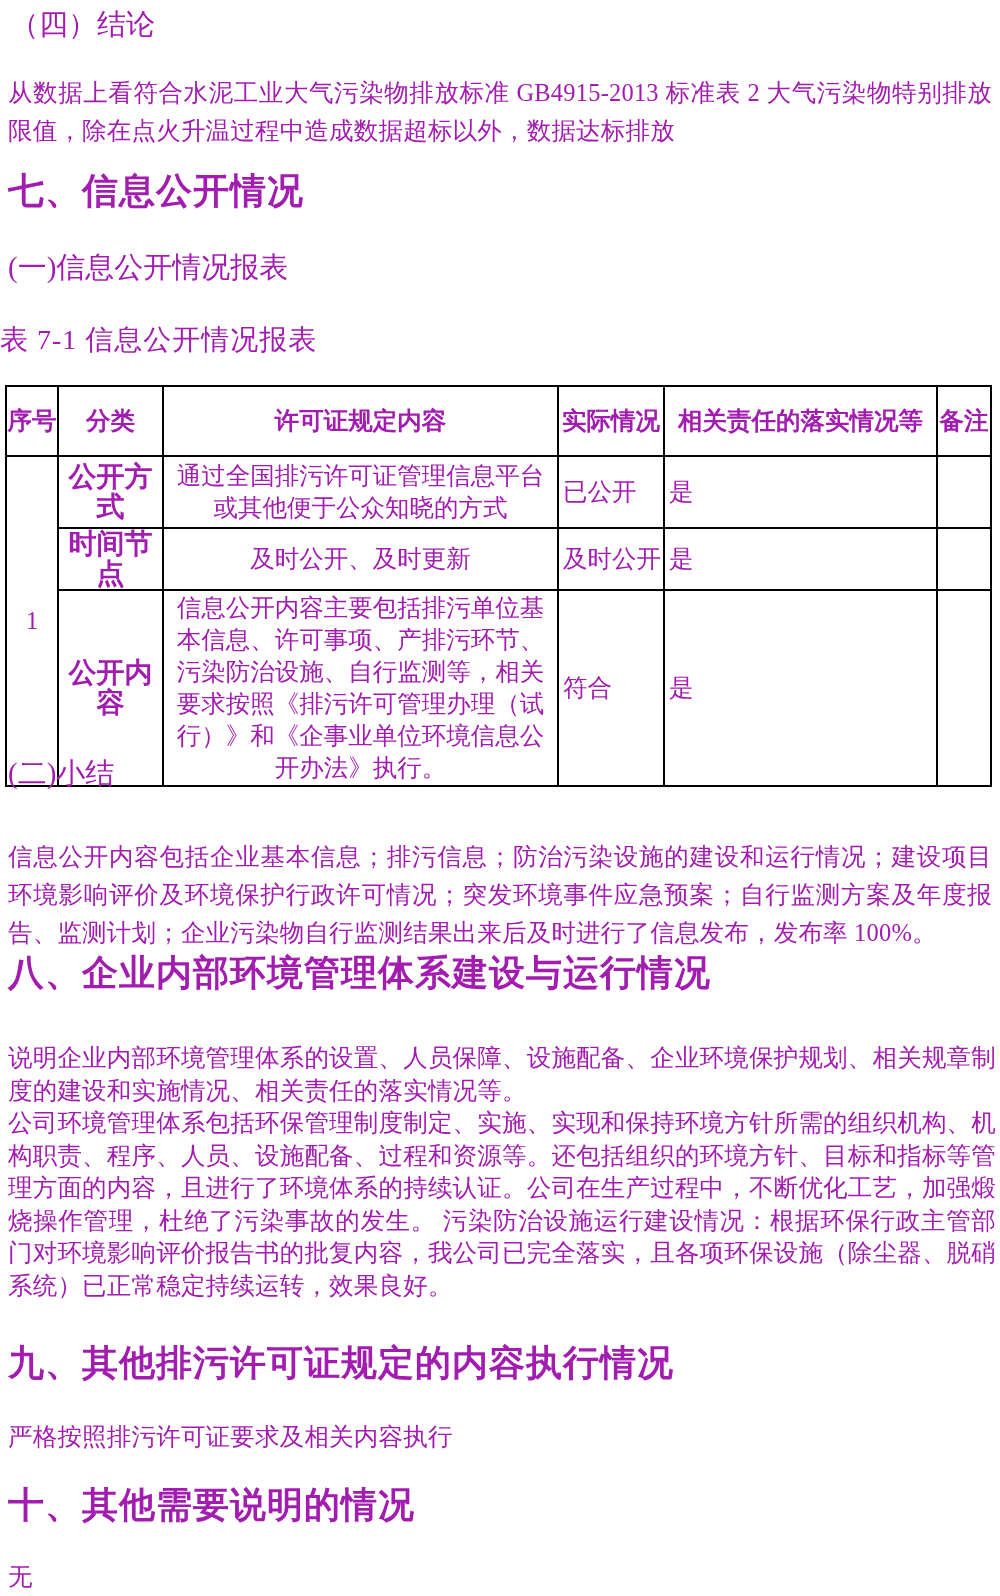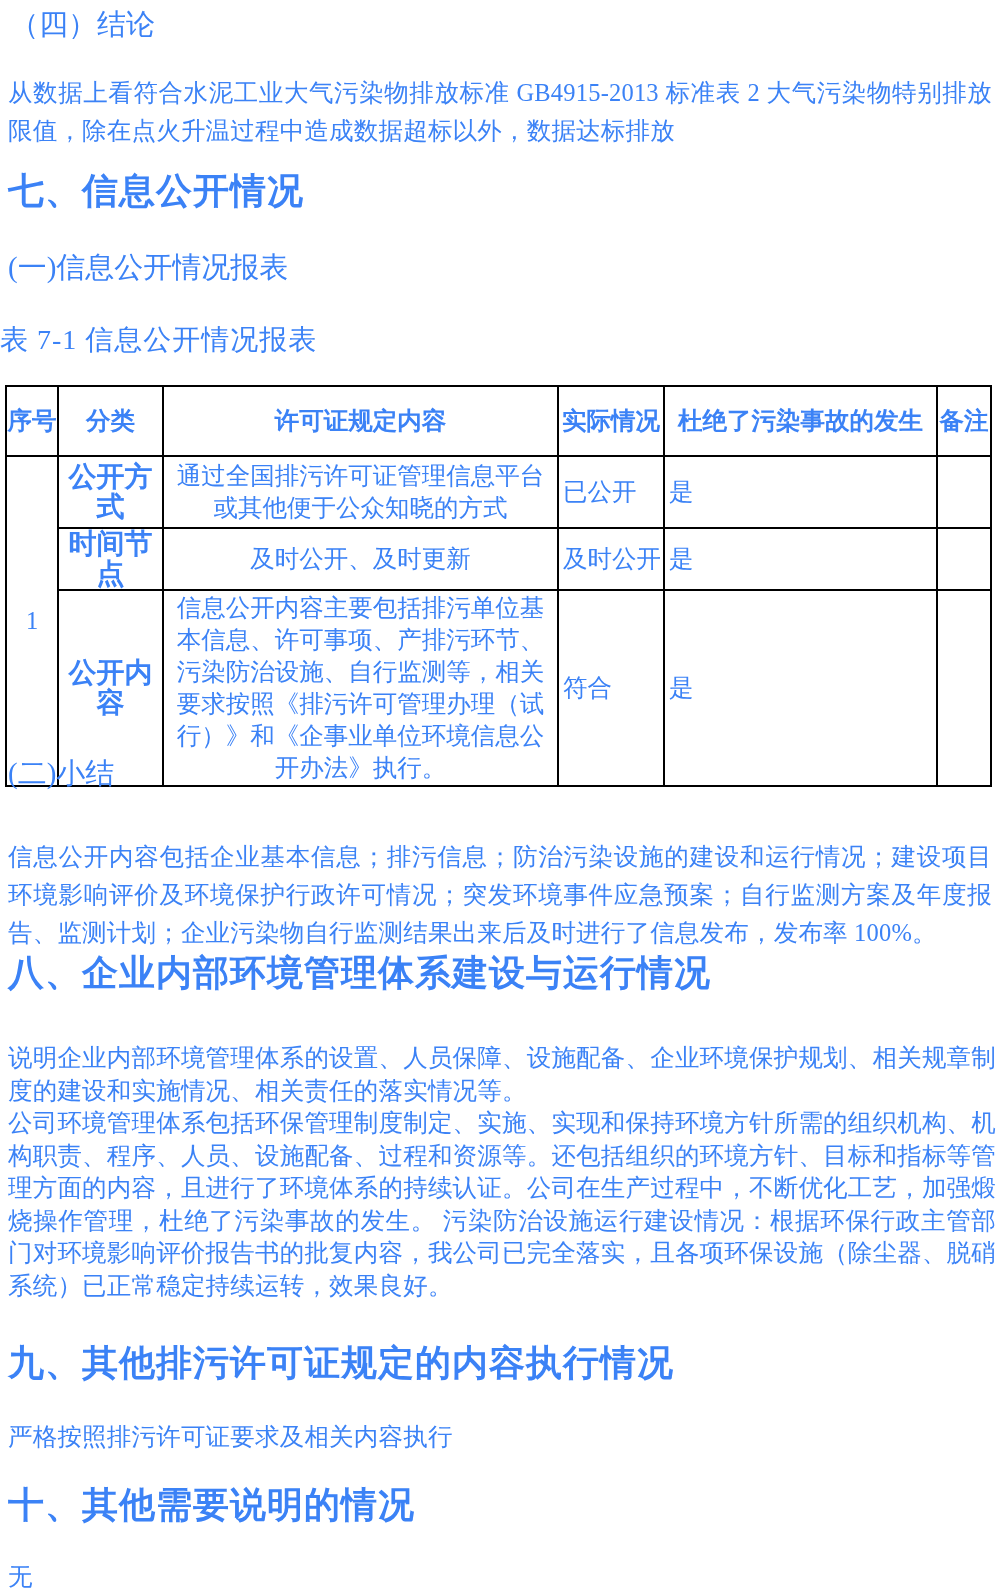--- a/index.html
+++ b/index.html
@@ -1,21 +1,21 @@
 <!DOCTYPE html>
 <html><head>
 <meta charset="utf-8">
 <style>
   html,body { margin:0; padding:0; background:#ffffff; }
   .page {
     position:relative;
     width:1000px;
     height:1596px;
     background:#ffffff;
-    color:#3b82f6;
+    color:#a21caf;
     overflow:hidden;
     font-family:"Liberation Serif","DejaVu Serif",serif;
   }
   .abs { position:absolute; }
   .serif { font-family:"Liberation Serif","DejaVu Serif",serif; }
   .hei {
     font-family:"Liberation Sans","DejaVu Sans",sans-serif;
     font-weight:bold;
   }
   .subhead { font-size:29px; line-height:1.15; white-space:nowrap; }
@@ -104,21 +104,21 @@
       <col style="width:106px">
       <col style="width:273px">
       <col style="width:54px">
     </colgroup>
     <thead>
       <tr style="height:70px">
         <th>序号</th>
         <th>分类</th>
         <th>许可证规定内容</th>
         <th>实际情况</th>
-        <th>杜绝了污染事故的发生</th>
+        <th>相关责任的落实情况等</th>
         <th>备注</th>
       </tr>
     </thead>
     <tbody>
       <tr style="height:72px">
         <td class="seq" rowspan="3">1</td>
         <td class="cat">公开方式</td>
         <td class="req">通过全国排污许可证管理信息平台或其他便于公众知晓的方式</td>
         <td class="val">已公开</td>
         <td class="val">是</td>

